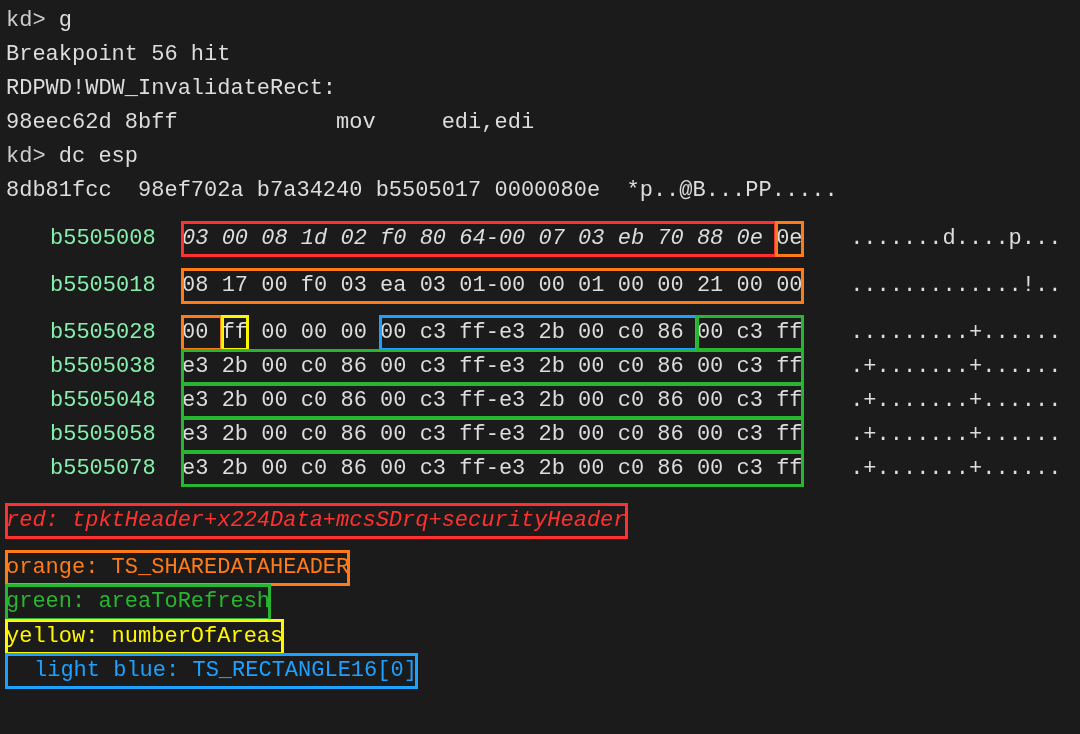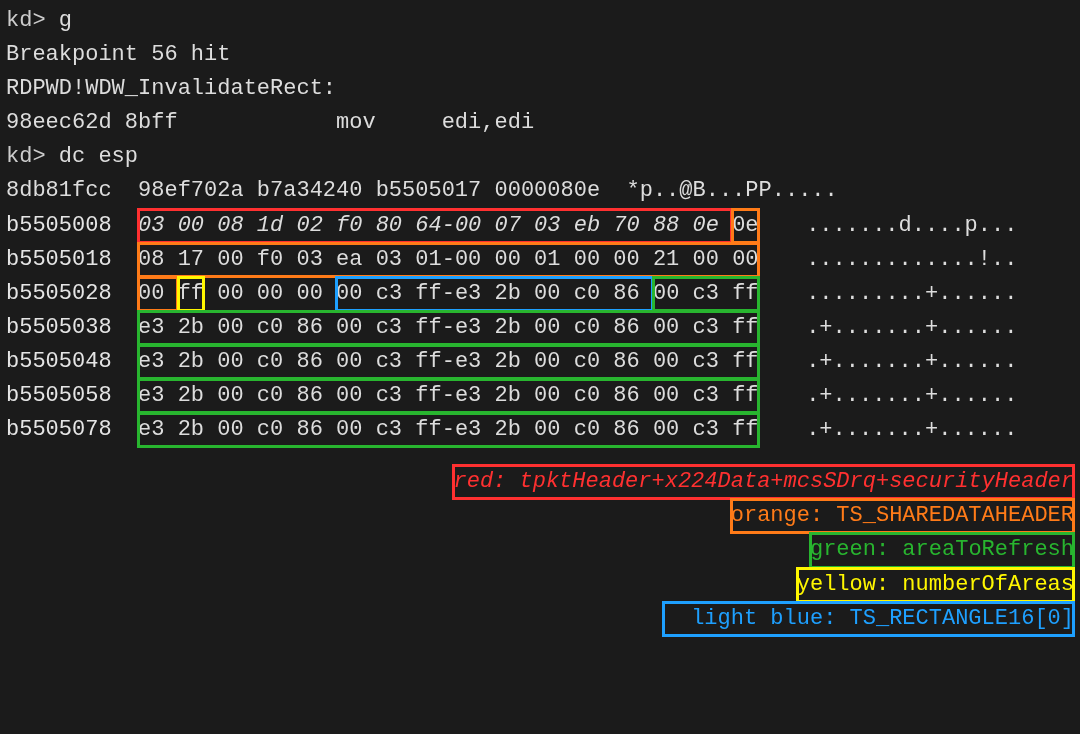--- a/index.html
+++ b/index.html
@@ -1,35 +1,35 @@
 <!DOCTYPE html>
 <html><head>
 <meta charset="utf-8">
 <style>
   html,body{margin:0;padding:0;background:#1b1b1b;color:#ddd;font-family:Consolas,"Courier New",monospace;font-size:22px;line-height:1.55;}
   .screen{width:1080px;height:734px;box-sizing:border-box;padding:4px 6px 6px 6px;overflow:hidden;position:relative;background:#1b1b1b;}
   .ln{white-space:pre;position:relative;}
   .prompt{color:#ccc;}
-  .hex-addr{color:#e5e5e5;}
+  .hex-addr{color:#86efac;margin-left:44px;}
   .ascii{color:#ddd;padding-left:8px;}
   
   .box{display:inline-block;}
   .o-red{outline:3px solid #ff3030;outline-offset:-2px;font-style:italic;}
-  .o-orange{outline:3px solid #ff7b18;outline-offset:-2px;}
+  .o-orange{outline:3px solid #ff7b18;outline-offset:-2px;margin-top:13px;}
   .o-yellow{outline:3px solid #fff700;outline-offset:-2px;}
   .o-green{outline:3px solid #28b52f;outline-offset:-2px;}
   .o-blue{outline:3px solid #1ea0ff;outline-offset:-2px;}
   .t-red{color:#ff3030;}
   .t-orange{color:#ff7b18;}
   .t-yellow{color:#fff700;}
   .t-green{color:#28b52f;}
   .t-blue{color:#1ea0ff;padding-left:28px;}
   
   .legend{margin-top:18px;}
-  .legend .ln{margin-bottom:0px;text-align:right;}
+  .legend .ln{margin-bottom:0px;}
 </style>
 </head>
 <body>
 
 <div class="screen">
 
   <div class="ln"><span class="prompt">kd&gt; </span><span>g</span></div>
   <div class="ln">Breakpoint 56 hit</div>
   <div class="ln">RDPWD!WDW_InvalidateRect:</div>
   <div class="ln">98eec62d 8bff            mov     edi,edi</div>

